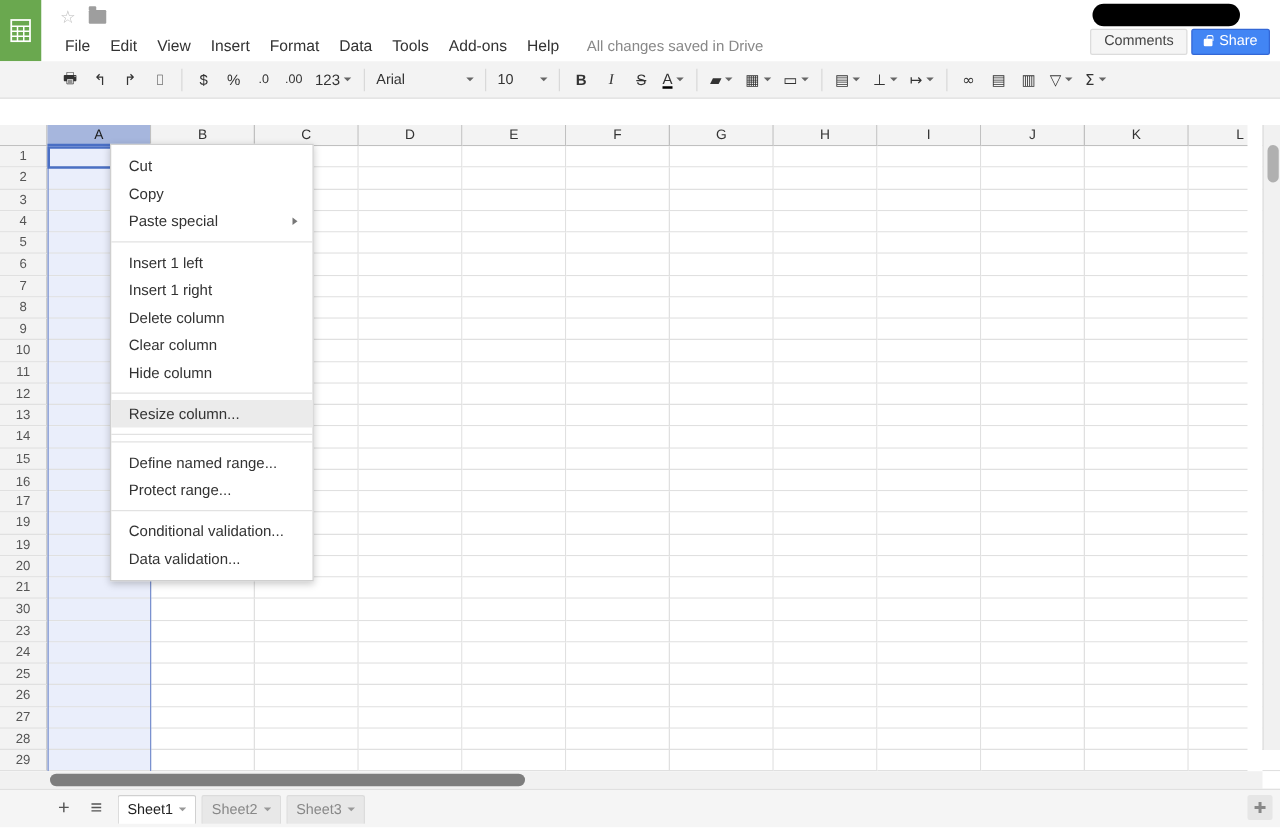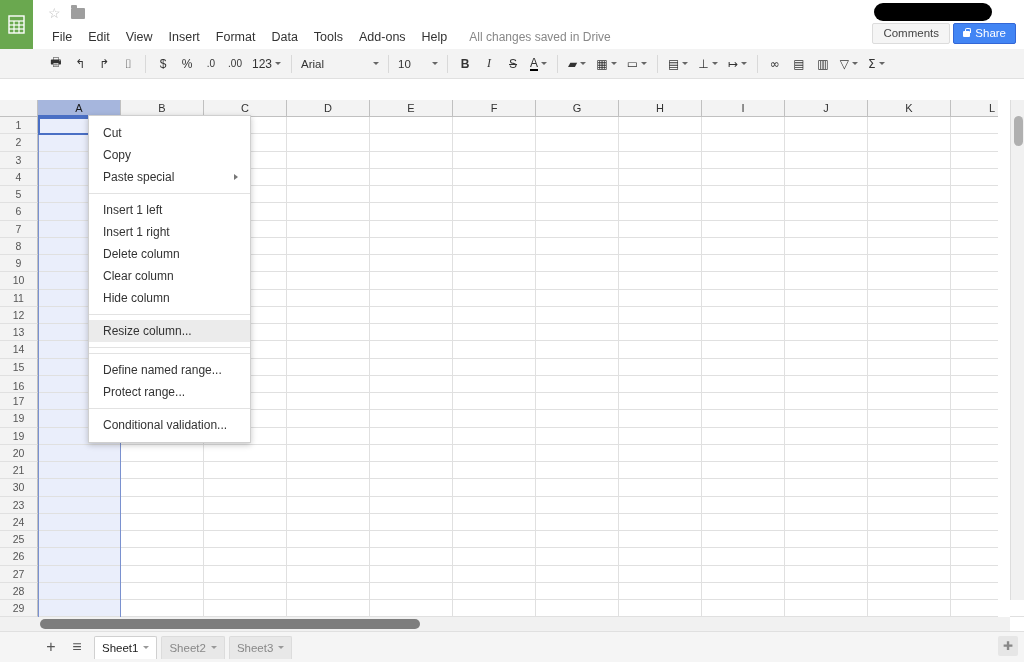--- a/index.html
+++ b/index.html
@@ -895,15 +895,18 @@
       <div class="ctx-item">
         <span>Define named range...</span>
       </div>
       <div class="ctx-item">
         <span>Protect range...</span>
       </div>
       <div class="ctx-sep"></div>
       <div class="ctx-item">
         <span>Conditional validation...</span>
       </div>
+      <div class="ctx-item">
+        <span>Data validation...</span>
+      </div>
     </div>
 
 </div>
 
 </body></html>

